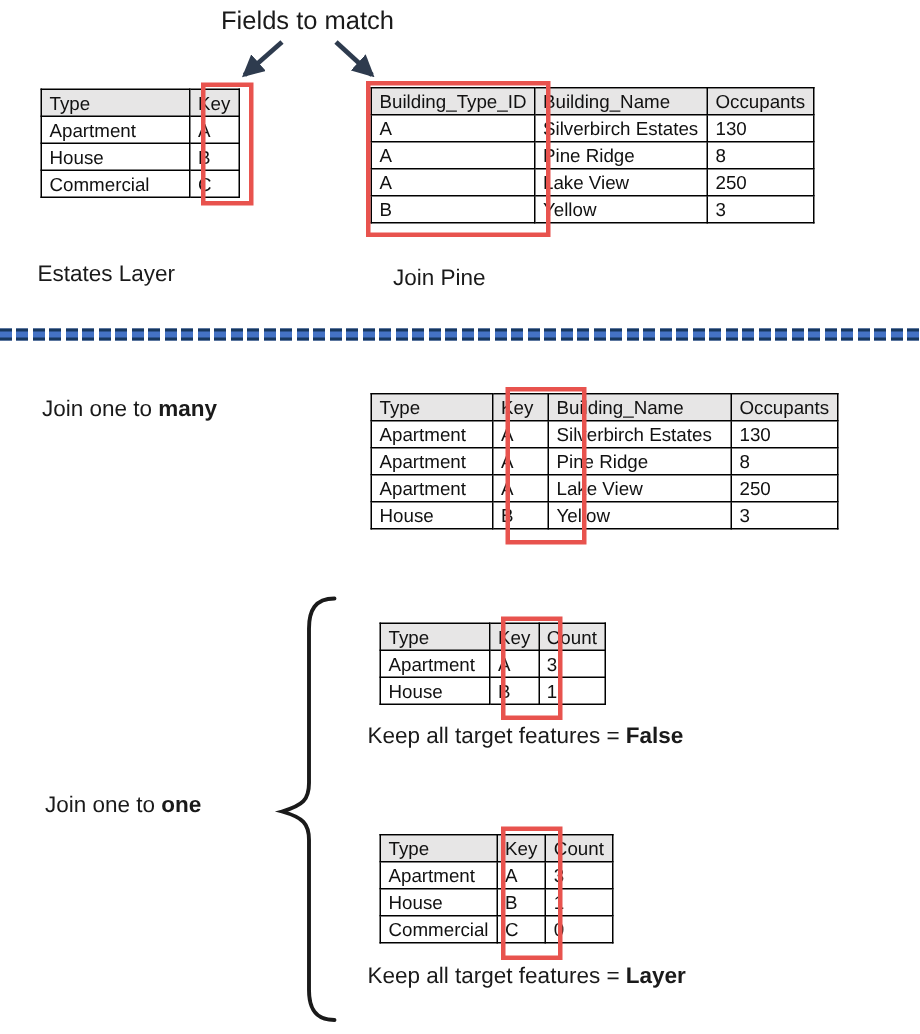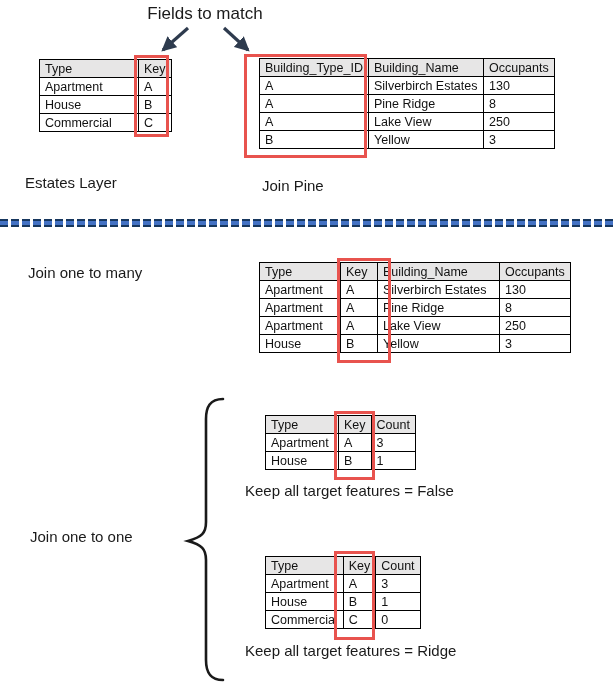--- a/index.html
+++ b/index.html
@@ -3,23 +3,23 @@
 <meta charset="utf-8">
 <style>
   html,body{margin:0;padding:0;background:#fff;}
   #canvas{
     position:relative;width:613px;height:689px;background:#ffffff;overflow:hidden;
     font-family:"Liberation Sans","DejaVu Sans",sans-serif;color:#1a1a1a;
   }
   .abs{position:absolute;}
   .label{font-size:15px;line-height:20px;white-space:nowrap;color:#1a1a1a;}
   .title{font-size:17px;line-height:22px;white-space:nowrap;}
-  .b{font-weight:400;}
-
-  table.data{border-collapse:collapse;table-layout:fixed;background:#fff;margin-left:12px;}
+  .b{font-weight:700;}
+
+  table.data{border-collapse:collapse;table-layout:fixed;background:#fff;}
   table.data th, table.data td{
     border:1.5px solid #000;height:17px;padding:0 5px;
     font-size:12.5px;font-weight:400;text-align:left;white-space:nowrap;overflow:hidden;
     font-family:"Liberation Sans","DejaVu Sans",sans-serif;color:#111;
   }
   table.data th{background:#E7E6E6;}
 
   .redbox{position:absolute;border:3px solid #E8534E;background:transparent;pointer-events:none;}
 
   .divider{
@@ -233,16 +233,16 @@
         </tr>
         <tr>
           <td>Commercial</td>
           <td>C</td>
           <td>0</td>
         </tr>
       </tbody>
     </table>
   <div class="redbox" style="left:334px;top:551px;width:35px;height:83px;"></div>
   <div class="abs label" style="left:245px;top:641px;">
-    <span>Keep all target features = </span><span class="b">Ridge</span>
+    <span>Keep all target features = </span><span class="b">Layer</span>
   </div>
 
 </div>
 
 </body></html>

